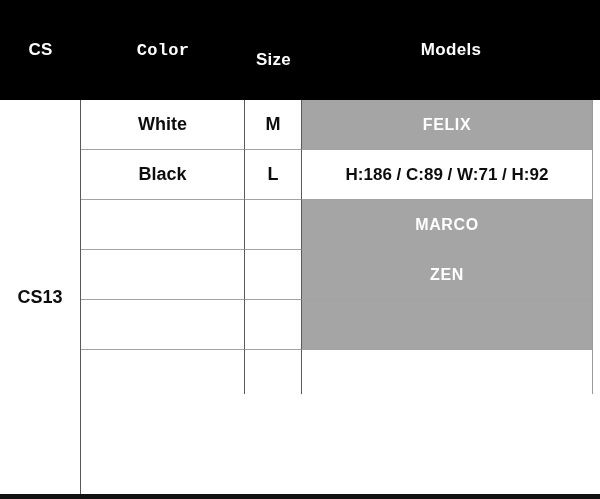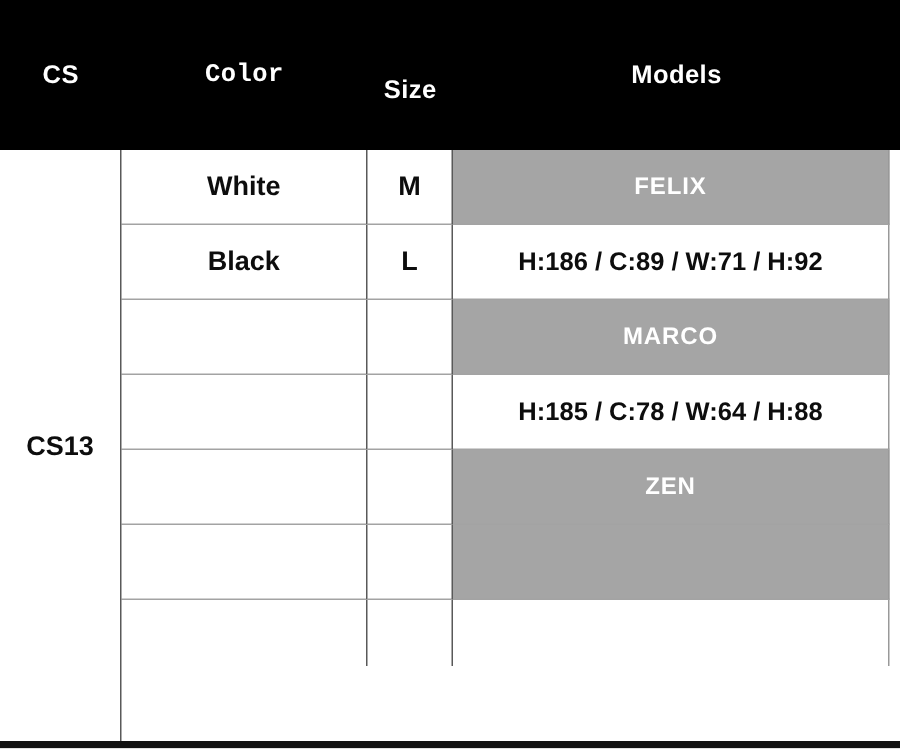--- a/index.html
+++ b/index.html
@@ -105,25 +105,20 @@
       <div class="cell size">L</div>
       <div class="cell model">H:186 / C:89 / W:71 / H:92</div>
     </div>
 
     <div class="trow">
       <div class="cell color"></div>
       <div class="cell size"></div>
       <div class="cell model name">MARCO</div>
     </div>
 
-    <div class="trow">
-      <div class="cell color"></div>
-      <div class="cell size"></div>
-      <div class="cell model">H:185 / C:78 / W:64 / H:88</div>
-    </div>
 
     <div class="trow">
       <div class="cell color"></div>
       <div class="cell size"></div>
       <div class="cell model name">ZEN</div>
     </div>
 
 
     <div class="trow">
       <div class="cell color"></div>

